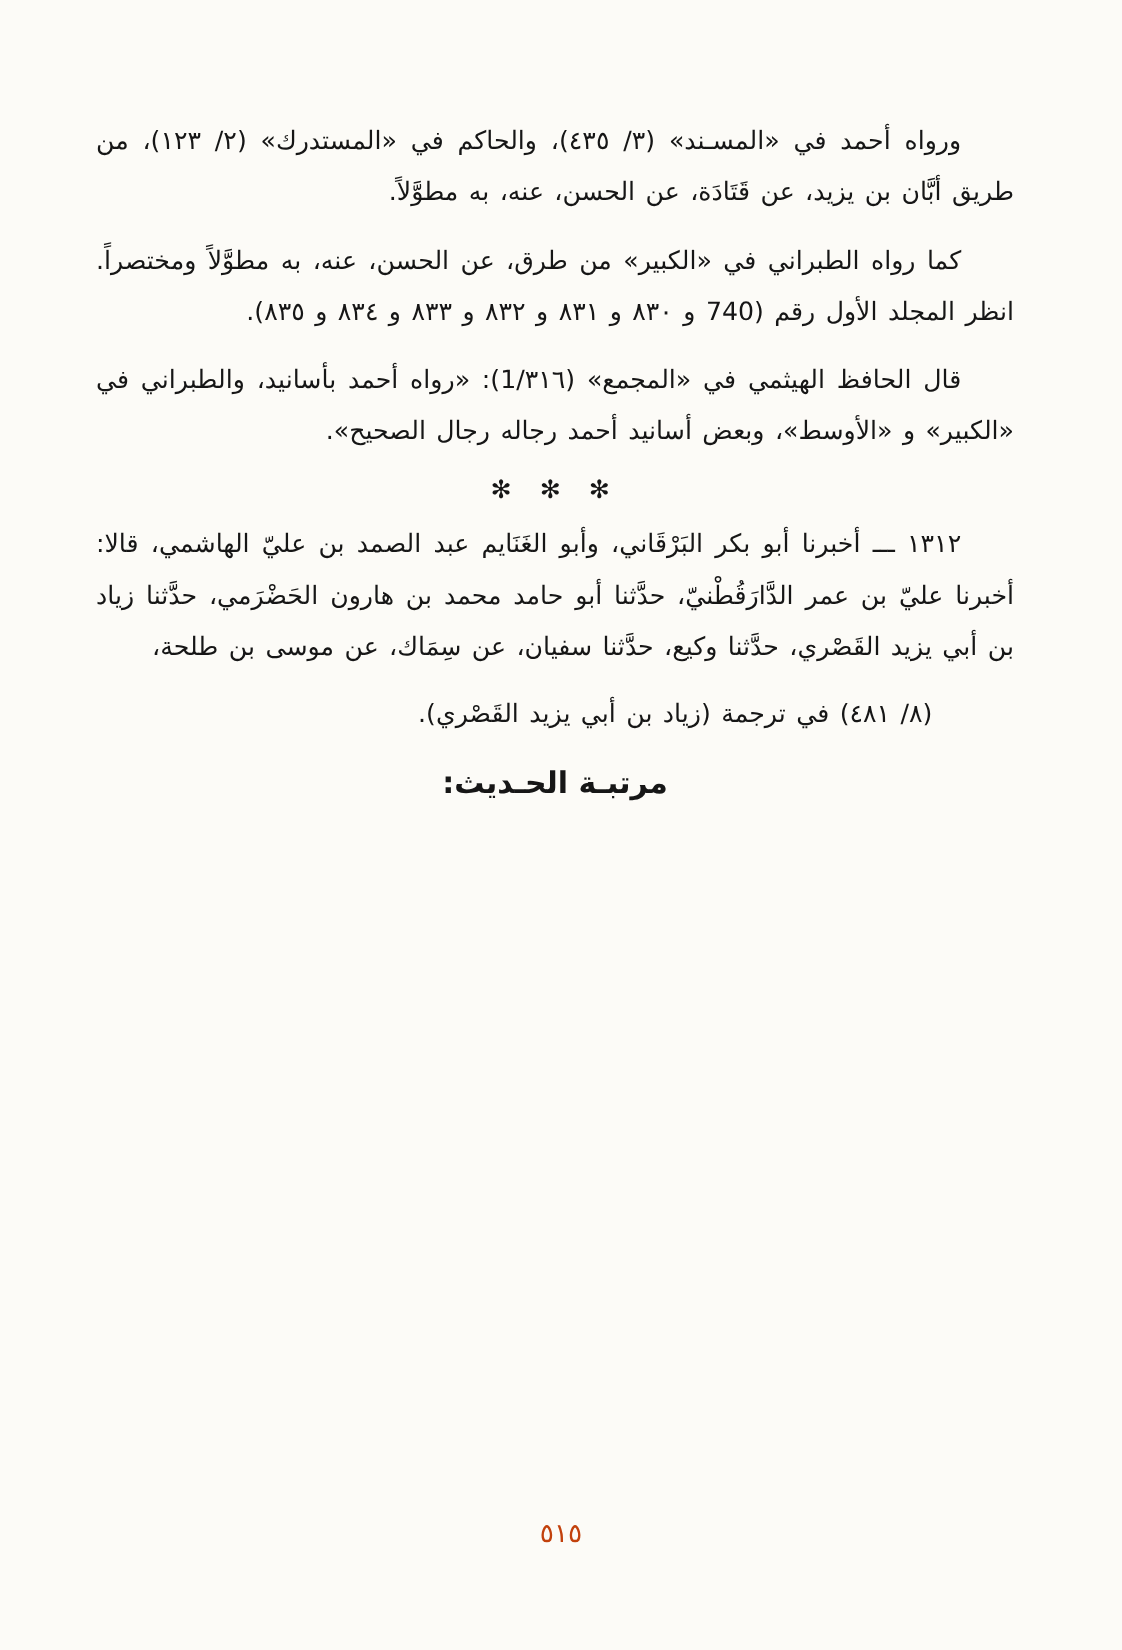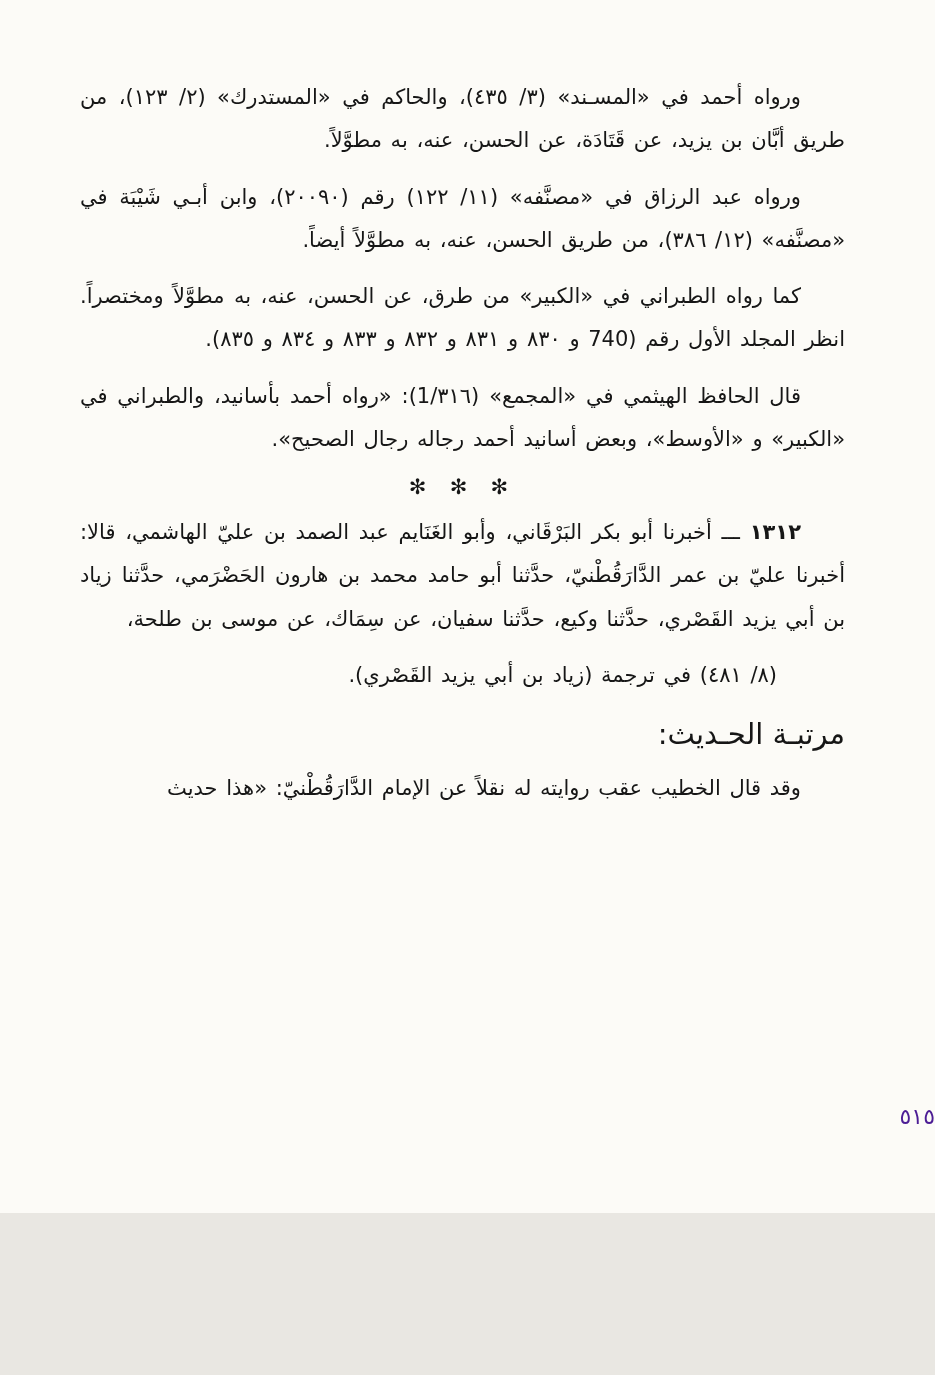--- a/index.html
+++ b/index.html
@@ -4,87 +4,87 @@
 <style>
   * { margin: 0; padding: 0; box-sizing: border-box; }
   html, body { width: 935px; height: 1375px; }
   body {
     background: #e9e7e2;
     font-family: "DejaVu Sans", sans-serif;
   }
   .page {
     position: relative;
     width: 935px;
-    height: 1213px;
+    height: 1375px;
     background: #fcfbf7;
     color: #161616;
     direction: rtl;
-    padding: 76px 90px 0 80px;
+    padding: 96px 90px 0 80px;
     overflow: hidden;
   }
   .text-block { width: 100%; }
   .para {
     font-size: 21px;
     line-height: 2.06;
     text-align: justify;
     text-indent: 44px;
     margin-bottom: 13px;
     word-spacing: 2px;
   }
   .para.small-indent { text-indent: 24px; }
   .para.ref-line {
     text-indent: 68px;
     margin-bottom: 16px;
   }
-  .bold { font-weight: bold; }
+  .bold { font-weight: normal; }
   .separator {
     text-align: center;
     font-weight: bold;
     font-size: 21px;
     letter-spacing: 8px;
     margin: 14px 0 12px 0;
     text-indent: 0;
   }
   .heading {
-    font-weight: normal;
-    font-size: 29px;
+    text-align: center;
+    font-weight: bold;
+    font-size: 25px;
     margin: 20px 0 16px 0;
     letter-spacing: 0.5px;
   }
   .page-number {
     position: absolute;
     bottom: 84px;
     left: 0;
     right: 0;
+    text-align: center;
     font-size: 22px;
-    color: #4c1d95;
+    color: #c2410c;
   }
 </style>
 </head>
 <body>
 
 <div class="page">
   <div class="text-block">
 
     <p class="para">ورواه أحمد في «المسـند» (٣/ ٤٣٥)، والحاكم في «المستدرك» (٢/ ١٢٣)، من طريق أبَّان بن يزيد، عن قَتَادَة، عن الحسن، عنه، به مطوَّلاً.</p>
 
-    <p class="para">ورواه عبد الرزاق في «مصنَّفه» (١١/ ١٢٢) رقم (٢٠٠٩٠)، وابن أبـي شَيْبَة في «مصنَّفه» (١٢/ ٣٨٦)، من طريق الحسن، عنه، به مطوَّلاً أيضاً.</p>
 
     <p class="para">كما رواه الطبراني في «الكبير» من طرق، عن الحسن، عنه، به مطوَّلاً ومختصراً. انظر المجلد الأول رقم (740 و ٨٣٠ و ٨٣١ و ٨٣٢ و ٨٣٣ و ٨٣٤ و ٨٣٥).</p>
 
     <p class="para">قال الحافظ الهيثمي في «المجمع» (1/٣١٦): «رواه أحمد بأسانيد، والطبراني في «الكبير» و «الأوسط»، وبعض أسانيد أحمد رجاله رجال الصحيح».</p>
 
     <div class="separator">✻ ✻ ✻</div>
 
     <p class="para"><span class="bold">١٣١٢</span><span> ـــ </span><span>أخبرنا أبو بكر البَرْقَاني، وأبو الغَنَايم عبد الصمد بن عليّ الهاشمي، قالا: أخبرنا عليّ بن عمر الدَّارَقُطْنيّ، حدَّثنا أبو حامد محمد بن هارون الحَضْرَمي، حدَّثنا زياد بن أبي يزيد القَصْري، حدَّثنا وكيع، حدَّثنا سفيان، عن سِمَاك، عن موسى بن طلحة،</span></p>
 
 
     <p class="para ref-line">(٨/ ٤٨١) في ترجمة (زياد بن أبي يزيد القَصْري).</p>
 
     <h2 class="heading">مرتبـة الحـديث:</h2>
 
 
-    <p class="para">وقد قال الخطيب عقب روايته له نقلاً عن الإمام الدَّارَقُطْنيّ: «هذا حديث</p>
 
   </div>
 
   <div class="page-number">٥١٥</div>
 </div>
 
 </body></html>

